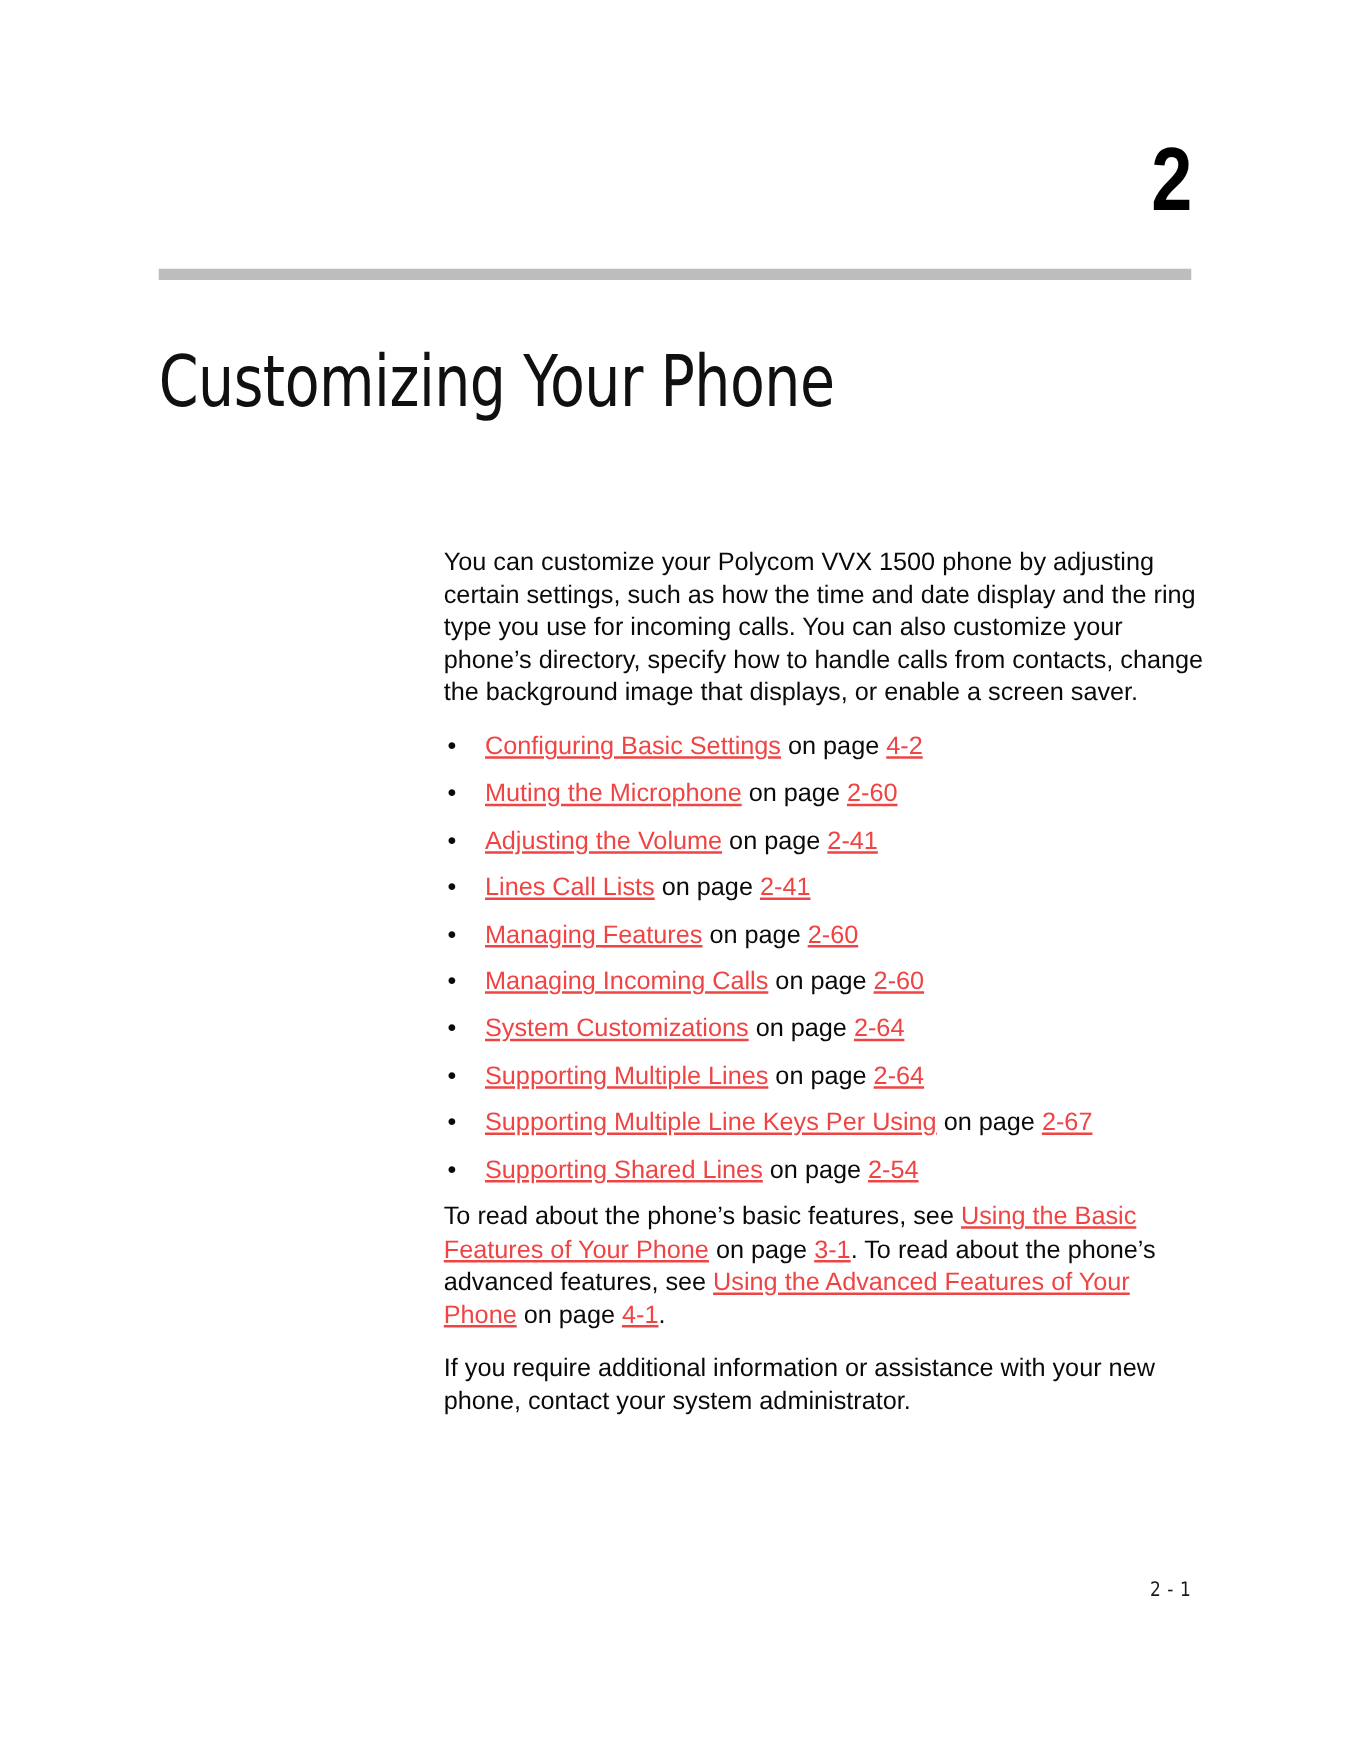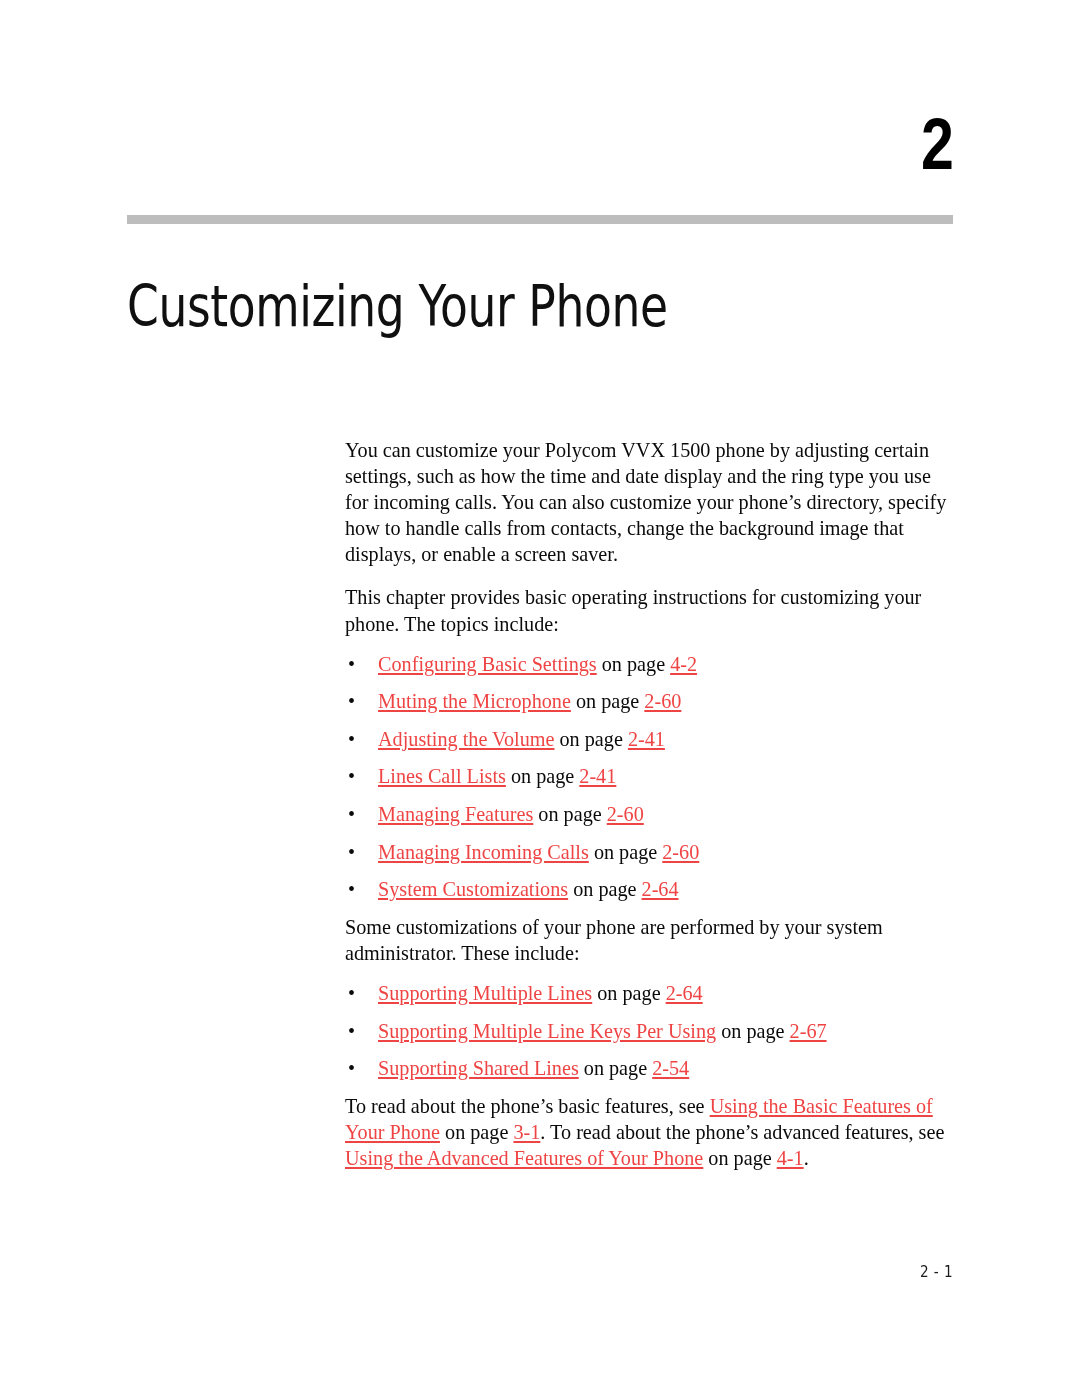--- a/index.html
+++ b/index.html
@@ -50,24 +50,24 @@
     color: #101010;
     letter-spacing: -0.5px;
     transform: scaleX(0.80);
     transform-origin: left top;
     white-space: nowrap;
   }
 
   
   .body-col {
     position: absolute;
-    left: 345px;
+    left: 355px;
     top: 437px;
     width: 612px;
-    font-family: Liberation Serif, serif;
+    font-family: Liberation Sans, sans-serif;
     font-size: 20.2px;
     line-height: 26.1px;
     color: #0a0a0a;
   }
   .para {
     margin: 0 0 17px 0;
     text-align: left;
   }
   .para.tight {
     margin-bottom: 14px;
@@ -118,21 +118,20 @@
   <div class="chapter-number">2</div>
 
   <div class="chapter-rule"></div>
 
   <h1 class="chapter-title">Customizing Your Phone</h1>
 
   <div class="body-col">
 
     <p class="para">You can customize your Polycom VVX 1500 phone by adjusting certain settings, such as how the time and date display and the ring type you use for incoming calls. You can also customize your phone’s directory, specify how to handle calls from contacts, change the background image that displays, or enable a screen saver.</p>
 
-    <p class="para tight">This chapter provides basic operating instructions for customizing your phone. The topics include:</p>
 
     <ul class="bullet-list">
       <li class="bullet-item">
         <span class="bullet-marker">•</span><a class="link" href="#">Configuring Basic Settings</a><span> on page </span><a class="link" href="#">4-2</a>
       </li>
       <li class="bullet-item">
         <span class="bullet-marker">•</span><a class="link" href="#">Muting the Microphone</a><span> on page </span><a class="link" href="#">2-60</a>
       </li>
       <li class="bullet-item">
         <span class="bullet-marker">•</span><a class="link" href="#">Adjusting the Volume</a><span> on page </span><a class="link" href="#">2-41</a>
@@ -144,34 +143,34 @@
         <span class="bullet-marker">•</span><a class="link" href="#">Managing Features</a><span> on page </span><a class="link" href="#">2-60</a>
       </li>
       <li class="bullet-item">
         <span class="bullet-marker">•</span><a class="link" href="#">Managing Incoming Calls</a><span> on page </span><a class="link" href="#">2-60</a>
       </li>
       <li class="bullet-item">
         <span class="bullet-marker">•</span><a class="link" href="#">System Customizations</a><span> on page </span><a class="link" href="#">2-64</a>
       </li>
     </ul>
 
-    <p class="para tight">Some customizations of your phone are performed by your system administrator. These include:</p>
 
     <ul class="bullet-list">
       <li class="bullet-item">
         <span class="bullet-marker">•</span><a class="link" href="#">Supporting Multiple Lines</a><span> on page </span><a class="link" href="#">2-64</a>
       </li>
       <li class="bullet-item">
         <span class="bullet-marker">•</span><a class="link" href="#">Supporting Multiple Line Keys Per Using</a><span> on page </span><a class="link" href="#">2-67</a>
       </li>
       <li class="bullet-item">
         <span class="bullet-marker">•</span><a class="link" href="#">Supporting Shared Lines</a><span> on page </span><a class="link" href="#">2-54</a>
       </li>
     </ul>
 
     <p class="para"><span>To read about the phone’s basic features, see </span><a class="link" href="#">Using the Basic Features of Your Phone</a><span> on page </span><a class="link" href="#">3-1</a><span>. To read about the phone’s advanced features, see </span><a class="link" href="#">Using the Advanced Features of Your Phone</a><span> on page </span><a class="link" href="#">4-1</a><span>.</span></p>
 
+    <p class="para">If you require additional information or assistance with your new phone, contact your system administrator.</p>
 
   </div>
 
   <div class="folio">2 - 1</div>
 
 </div>
 
 </body></html>

